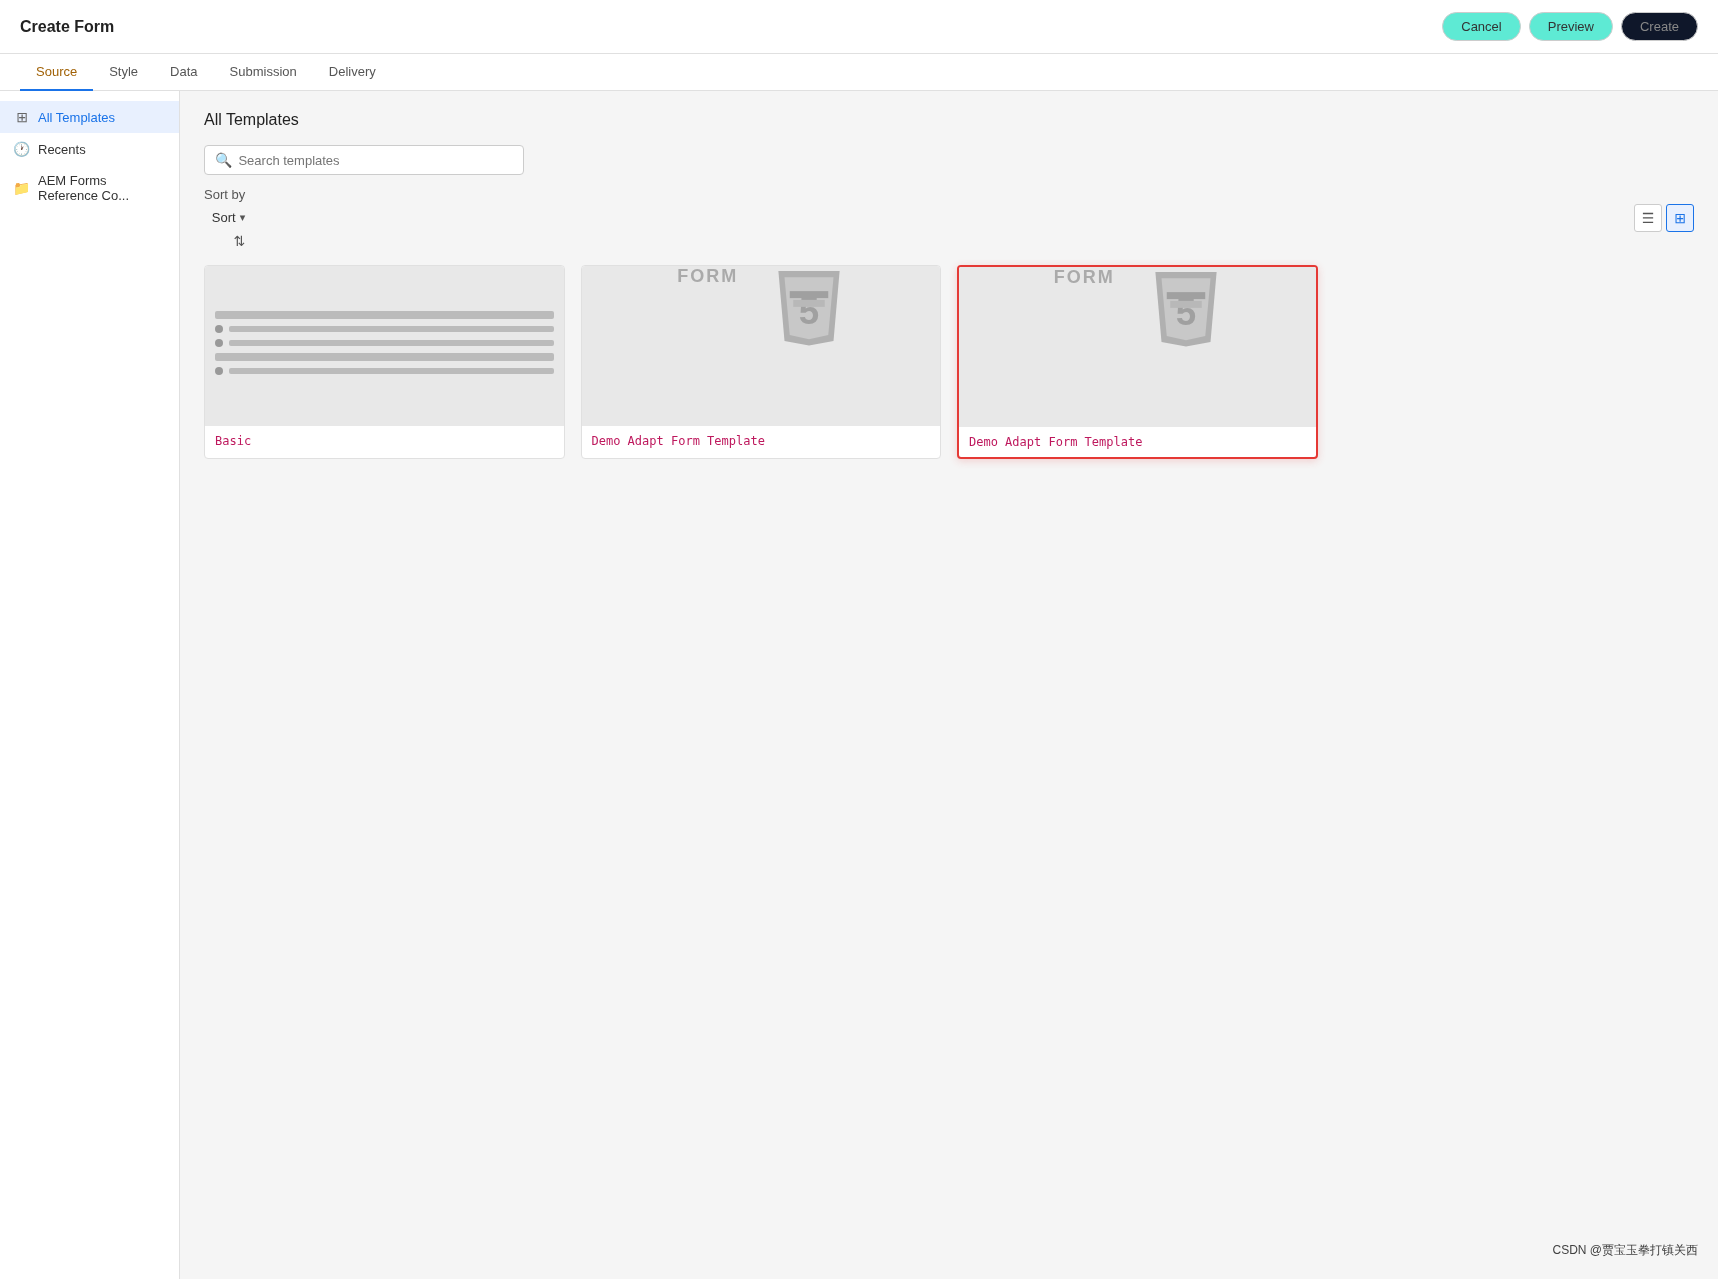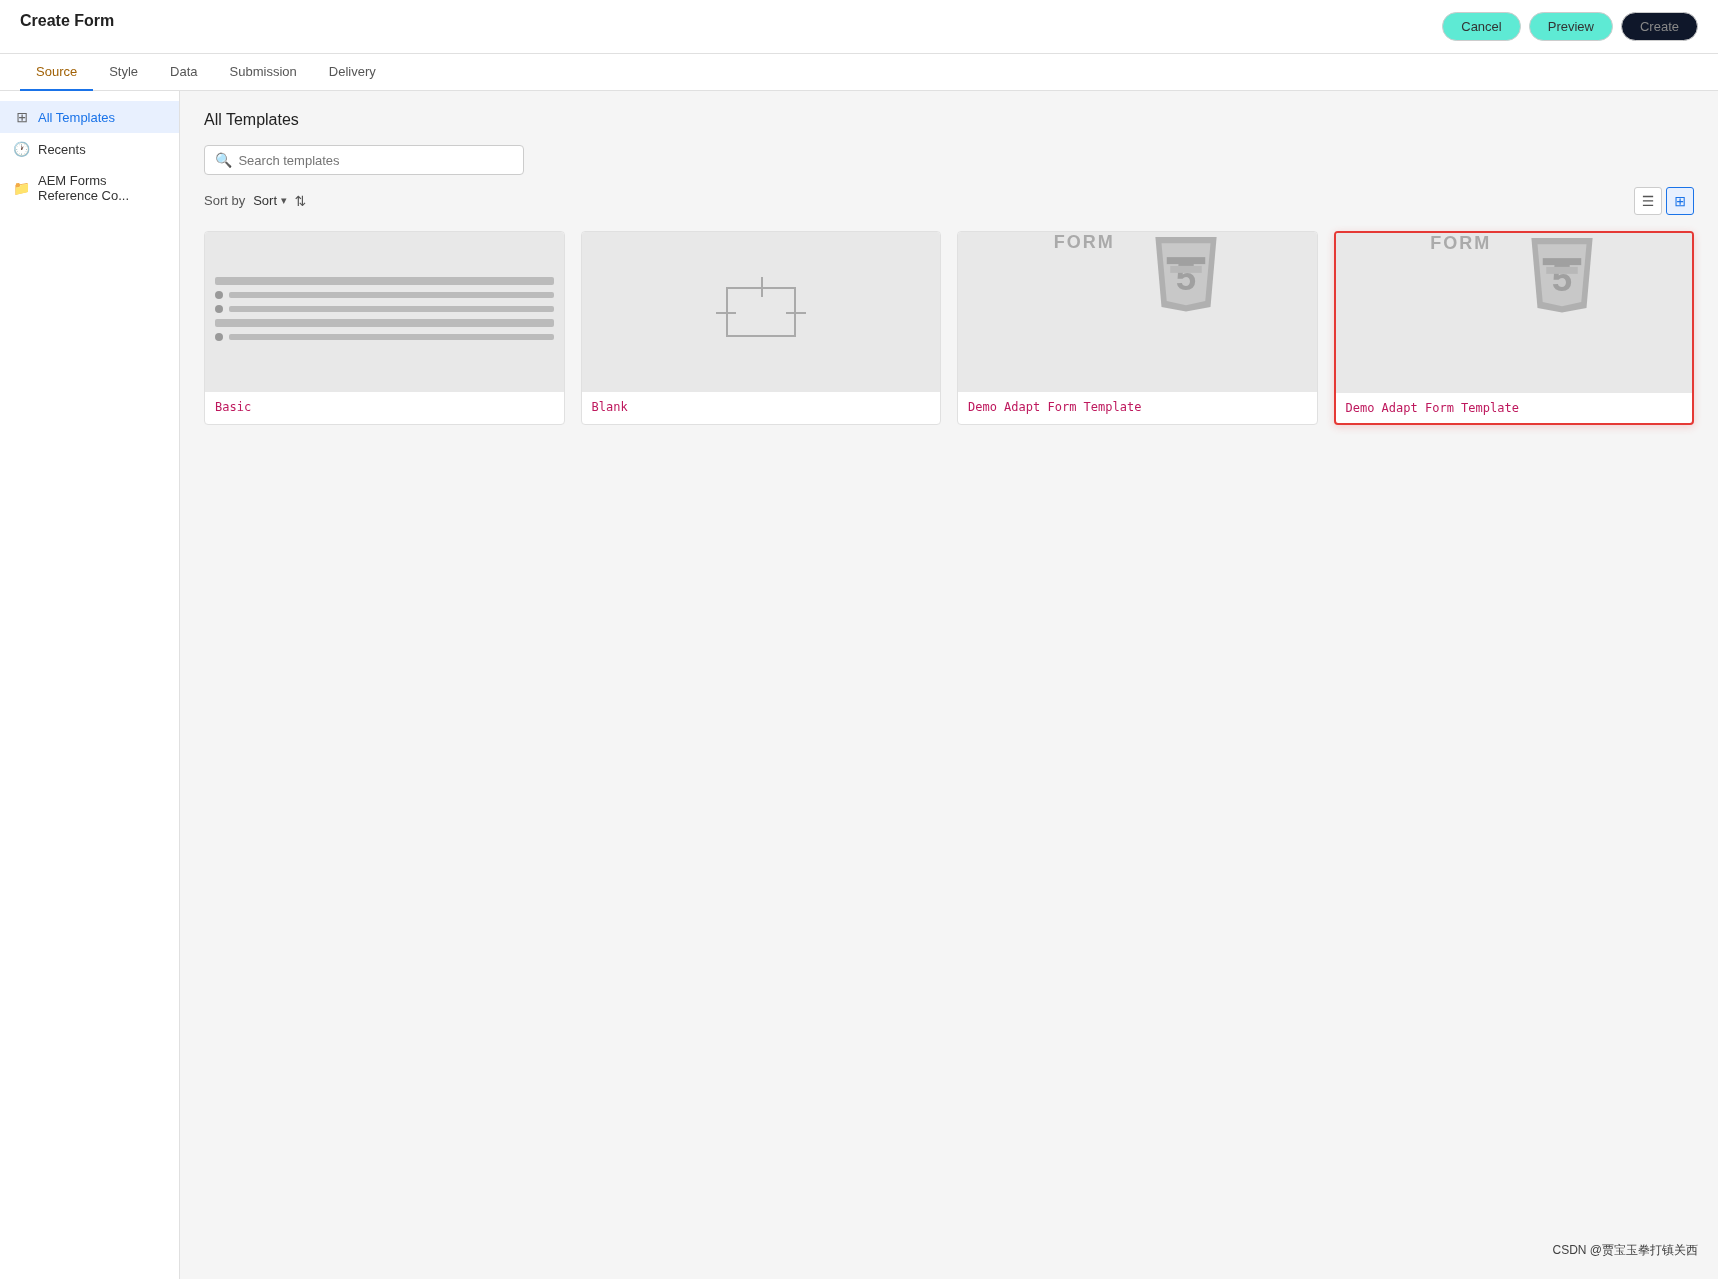--- a/index.html
+++ b/index.html
@@ -6,20 +6,21 @@
     body {
       font-family: -apple-system, BlinkMacSystemFont, "Segoe UI", Arial, sans-serif;
       background: #f5f5f5;
       color: #333;
       font-size: 13px;
     }
 
     
     .header {
       display: flex;
+      align-items: center;
       justify-content: space-between;
       padding: 12px 20px;
       background: #fff;
       border-bottom: 1px solid #e0e0e0;
     }
     .header-title {
       font-size: 16px;
       font-weight: 600;
       color: #222;
     }
@@ -143,22 +144,23 @@
 
     
     .sort-row {
       display: flex;
       align-items: center;
       justify-content: space-between;
       margin-bottom: 16px;
     }
     .sort-left {
       display: flex;
-      align-items: flex-start;
+      align-items: flex-end;
       gap: 8px;
+      flex-direction: column;
     }
     .sort-label {
       font-size: 13px;
       color: #555;
     }
     .sort-select {
       display: flex;
       align-items: center;
       gap: 4px;
       cursor: pointer;
@@ -407,31 +409,20 @@
             </div>
             <div class="basic-row">
               <div class="basic-dot"></div>
               <div class="basic-line" style="width:55%;"></div>
             </div>
           </div>
         </div>
         <div class="template-name">Basic</div>
       </div>
 
-      <div class="template-card">
-        <div class="template-thumb">
-          <div class="blank-preview">
-            <div class="blank-cross-h"></div>
-            <div class="blank-cross-h2"></div>
-            <div class="blank-cross-v"></div>
-            <div class="blank-rect"></div>
-          </div>
-        </div>
-        <div class="template-name">Blank</div>
-      </div>
 
       <div class="template-card">
         <div class="template-thumb">
           <div class="form5-shield">
             <div class="form5-text">FORM</div>
             <svg class="shield-svg" viewBox="0 0 80 90" xmlns="http://www.w3.org/2000/svg">
               <polygon points="5,5 75,5 68,85 40,90 12,85" fill="#b0b0b0"></polygon>
               <polygon points="12,12 68,12 62,78 40,83 18,78" fill="#c8c8c8"></polygon>
               <text x="40" y="65" text-anchor="middle" font-size="42" font-weight="900" fill="#a0a0a0" font-family="Arial Black, sans-serif">5</text>
               <rect x="18" y="28" width="44" height="8" fill="#a0a0a0"></rect>

